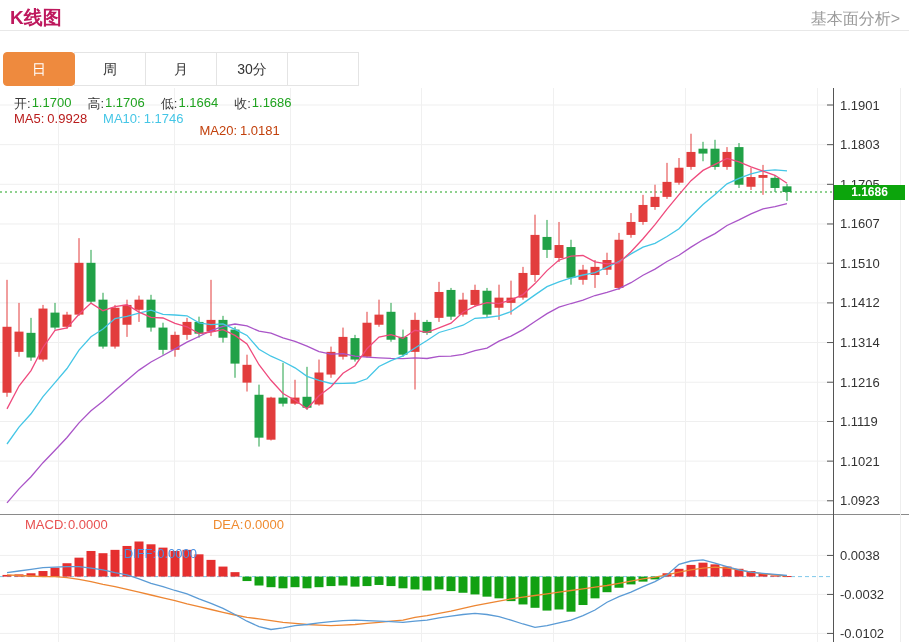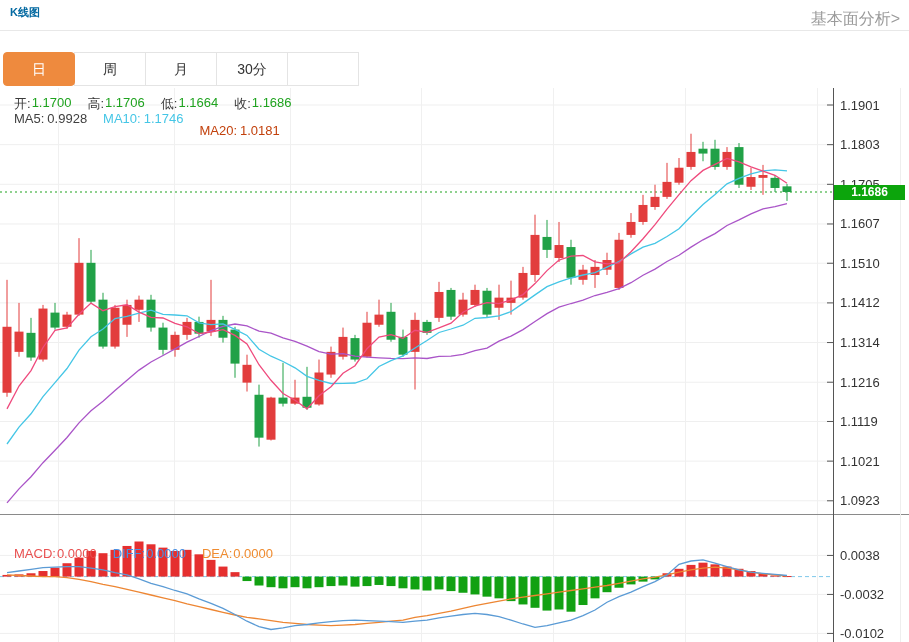--- a/index.html
+++ b/index.html
@@ -1,35 +1,35 @@
 <!DOCTYPE html>
 <html><head>
 <meta charset="utf-8">
 <style>
   html,body{margin:0;padding:0;}
   body{width:909px;height:642px;position:relative;background:#fff;overflow:hidden;
        font-family:"Liberation Sans","DejaVu Sans",sans-serif;}
   #chart-svg{position:absolute;left:0;top:0;z-index:1;}
-  .hdr-title{position:absolute;left:10px;top:5px;font-size:11px;font-weight:bold;color:#0369a1;z-index:2;}
+  .hdr-title{position:absolute;left:10px;top:5px;font-size:19px;font-weight:bold;color:#be185d;z-index:2;}
   .hdr-link{position:absolute;right:9px;top:9px;font-size:16px;color:#9a9a9a;z-index:2;cursor:pointer;}
   .hdr-divider{position:absolute;left:0;top:30px;width:909px;height:1px;background:#e8e8e8;z-index:2;}
   .tab-bar{position:absolute;left:4px;top:52px;display:flex;z-index:2;}
   .tab{width:70px;height:32px;line-height:32px;text-align:center;font-size:14px;color:#333;
        background:#fff;border:1px solid #e4e4e4;margin-left:-1px;cursor:pointer;position:relative;}
   .tab.active{background:#ee8a3e;color:#fff;border-color:#ee8a3e;border-radius:4px;z-index:2;}
   .tab.spacer{cursor:default;}
   .legend-row{position:absolute;display:flex;gap:16px;font-size:13px;z-index:2;white-space:nowrap;}
   #ohlc-row{left:14px;top:95px;}
   #ma-row{left:14px;top:111px;}
-  #macd-row{left:14px;top:517px;align-items:flex-end;}
+  #macd-row{left:25px;top:517px;}
   .grp{display:inline-flex;gap:3px;}
   .grp.tight{gap:1px;}
   .lbl{color:#3a3a3a;}
   .grn{color:#1fa31f;}
-  .ma5c{color:#404040;}
+  .ma5c{color:#b91c1c;}
   .ma10c{color:#45c6e6;}
   .ma20c{color:#c2410c;margin-top:12px;}
   .macdc{color:#e85050;}
   .diffc{color:#4a90e2;margin-top:29px;}
   .deac{color:#ef8b2f;}
   .price-badge{position:absolute;left:834px;top:185px;width:71px;height:15px;background:#0ca50c;
        color:#fff;font-size:12px;font-weight:bold;text-align:center;line-height:15px;z-index:3;}
 </style>
 </head>
 <body>

